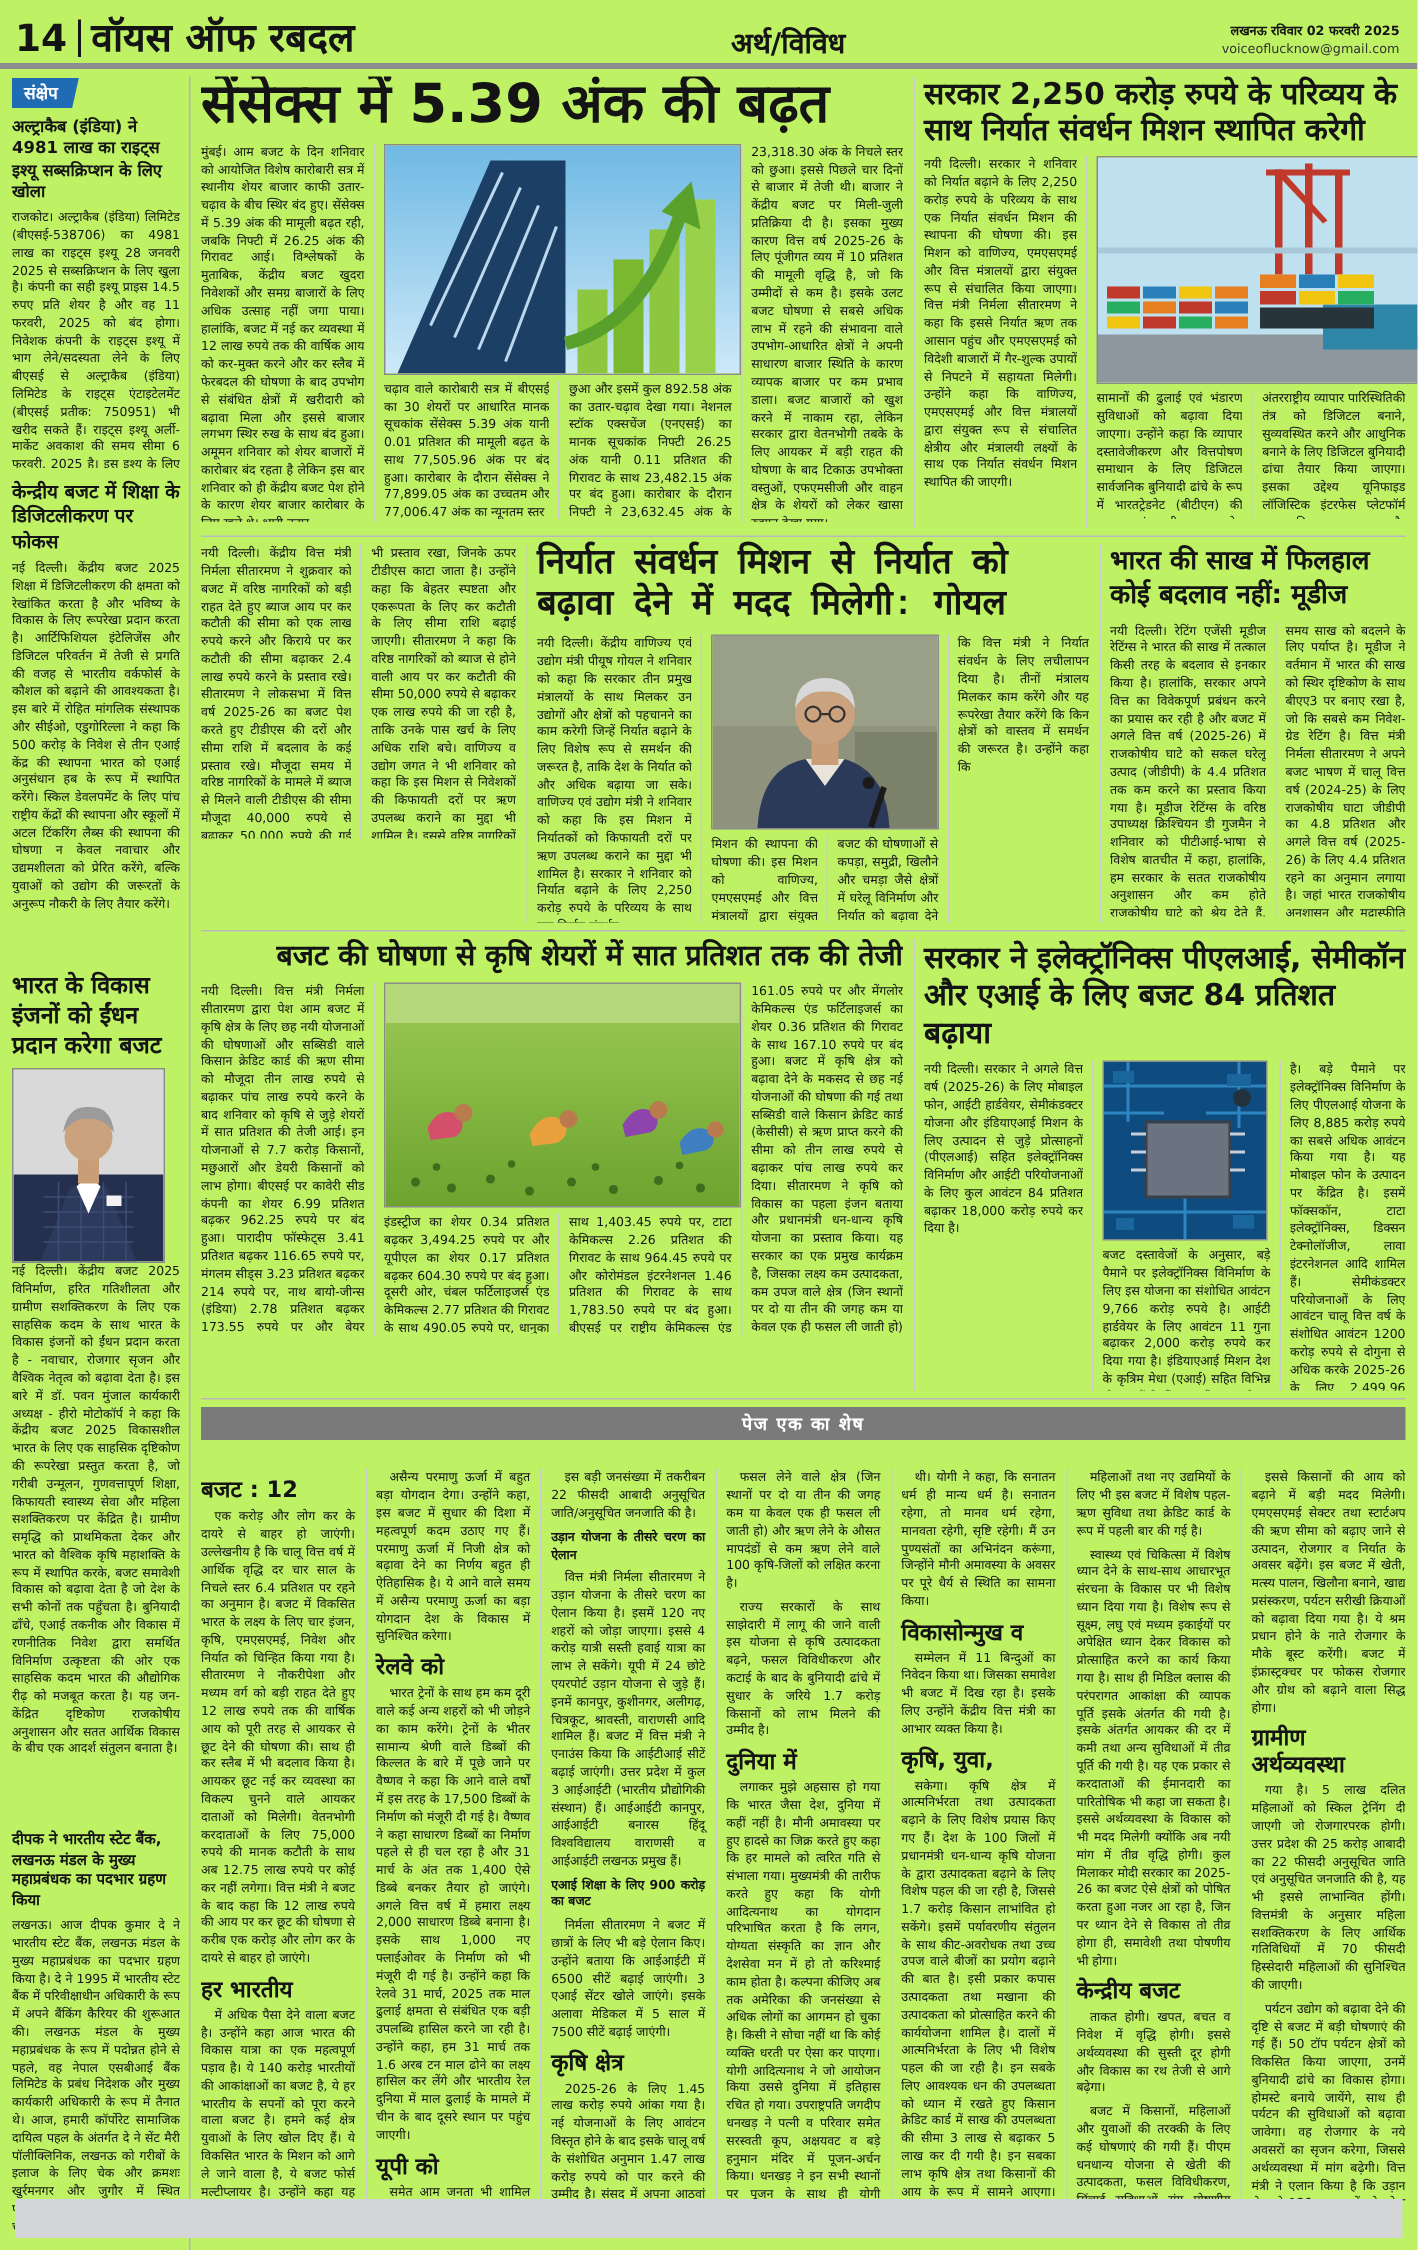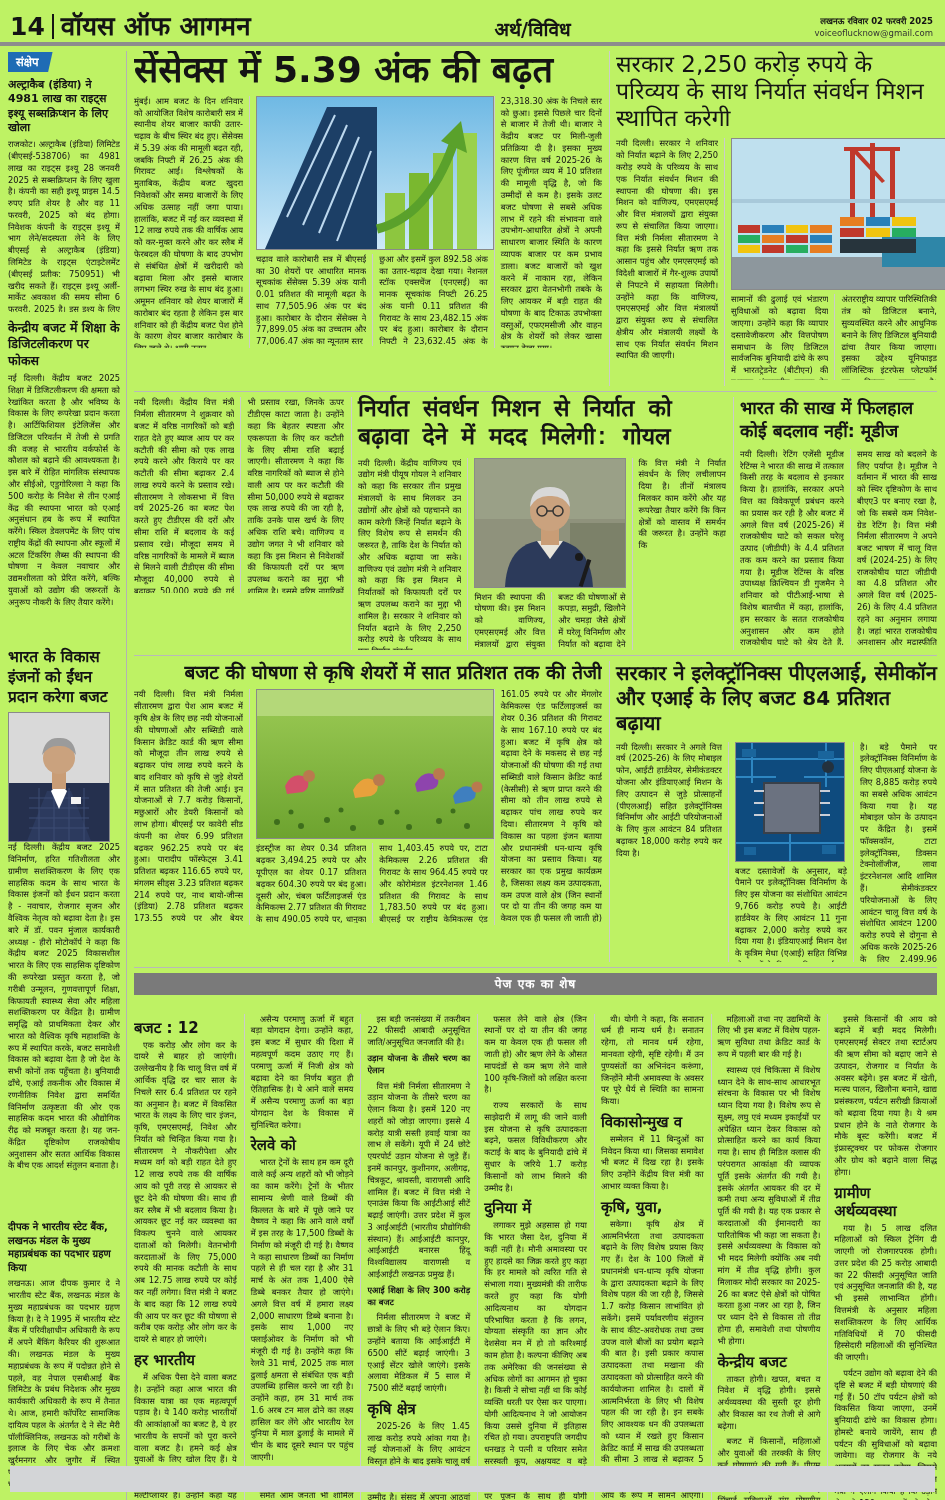--- a/index.html
+++ b/index.html
@@ -27,21 +27,21 @@
   
   .kicker{background:#1f6cb5;color:#fff;font-weight:700;font-size:11.5px;padding:2px 14px 3px 8px;
           display:inline-block;clip-path:polygon(0 0,100% 0,90% 100%,0 100%);margin:1px 0 5px 0;}
   .sb-h1{font-size:11px;font-weight:800;line-height:1.3;margin:1px 0 4px 0;}
   .sb-h2{font-size:12.5px;font-weight:800;line-height:1.3;margin:8px 0 4px 0;}
   .sb-h3{font-size:15.5px;font-weight:800;line-height:1.3;margin:8px 0 5px 0;}
   .sb-h4{font-size:10px;font-weight:800;line-height:1.35;margin:8px 0 4px 0;}
   .photo{border:1px solid #8a8a8a;display:block;}
   
   .h-sensex{font-size:36px;font-weight:800;line-height:1.05;margin:0 0 7px 0;white-space:nowrap;overflow:hidden;}
-  .h-export{font-size:23px;font-weight:400;line-height:1.18;margin:0 0 6px 0;}
+  .h-export{font-size:20px;font-weight:700;line-height:1.18;margin:0 0 6px 0;}
   .h-senior{font-size:15.5px;font-weight:800;line-height:1.25;margin:0 0 5px 0;}
   .h-goyal{font-size:23px;font-weight:800;line-height:1.18;margin:0 0 6px 0;font-family:Liberation Mono, monospace;}
   .h-moodys{font-size:17.5px;font-weight:800;line-height:1.3;margin:0 0 6px 0;}
   .h-agri{font-size:19px;font-weight:800;line-height:1.2;margin:0 0 6px 0;white-space:nowrap;overflow:hidden;text-align:right;}
   .h-elec{font-size:20px;font-weight:800;line-height:1.25;margin:0 0 6px 0;}
   .cols{display:flex;gap:6px;}
   .tcol{min-width:0;}
   
   .banner{background:#7a7a7a;color:#fff;text-align:center;font-weight:700;font-size:12px;
           padding:2px 0 3px 0;margin:1px 0 19px 0;letter-spacing:1px;}
@@ -54,21 +54,21 @@
   .footer-strip{position:absolute;left:10px;right:10px;bottom:8px;height:26px;background:#d3d5d7;}
 </style>
 </head>
 <body>
 
 <div class="page">
 
   <div class="header">
     <div class="brand">
       <span class="pageno">14</span>
-      <span class="paper">वॉयस ऑफ आगमन</span>
+      <span class="paper">वॉयस ऑफ रबदल</span>
     </div>
     <div class="section-name">अर्थ/विविध</div>
     <div class="dateline">
       <div>लखनऊ रविवार 02 फरवरी 2025</div>
       <div class="mail">voiceoflucknow@gmail.com</div>
     </div>
   </div>
 
   <div class="content">
 
@@ -377,21 +377,21 @@
               <p>असैन्य परमाणु ऊर्जा में बहुत बड़ा योगदान देगा। उन्होंने कहा, इस बजट में सुधार की दिशा में महत्वपूर्ण कदम उठाए गए हैं। परमाणु ऊर्जा में निजी क्षेत्र को बढ़ावा देने का निर्णय बहुत ही ऐतिहासिक है। ये आने वाले समय में असैन्य परमाणु ऊर्जा का बड़ा योगदान देश के विकास में सुनिश्चित करेगा।</p>
               <h4>रेलवे को</h4>
               <p>भारत ट्रेनों के साथ हम कम दूरी वाले कई अन्य शहरों को भी जोड़ने का काम करेंगे। ट्रेनों के भीतर सामान्य श्रेणी वाले डिब्बों की किल्लत के बारे में पूछे जाने पर वैष्णव ने कहा कि आने वाले वर्षों में इस तरह के 17,500 डिब्बों के निर्माण को मंजूरी दी गई है। वैष्णव ने कहा साधारण डिब्बों का निर्माण पहले से ही चल रहा है और 31 मार्च के अंत तक 1,400 ऐसे डिब्बे बनकर तैयार हो जाएंगे। अगले वित्त वर्ष में हमारा लक्ष्य 2,000 साधारण डिब्बे बनाना है। इसके साथ 1,000 नए फ्लाईओवर के निर्माण को भी मंजूरी दी गई है। उन्होंने कहा कि रेलवे 31 मार्च, 2025 तक माल ढुलाई क्षमता से संबंधित एक बड़ी उपलब्धि हासिल करने जा रही है। उन्होंने कहा, हम 31 मार्च तक 1.6 अरब टन माल ढोने का लक्ष्य हासिल कर लेंगे और भारतीय रेल दुनिया में माल ढुलाई के मामले में चीन के बाद दूसरे स्थान पर पहुंच जाएगी।</p>
               <h4>यूपी को</h4>
               <p>समेत आम जनता भी शामिल है।</p>
             </div>
             <div class="bcol">
               <p>इस बड़ी जनसंख्या में तकरीबन 22 फीसदी आबादी अनुसूचित जाति/अनुसूचित जनजाति की है।</p>
               <p class="mini">उड़ान योजना के तीसरे चरण का ऐलान</p>
               <p>वित्त मंत्री निर्मला सीतारमण ने उड़ान योजना के तीसरे चरण का ऐलान किया है। इसमें 120 नए शहरों को जोड़ा जाएगा। इससे 4 करोड़ यात्री सस्ती हवाई यात्रा का लाभ ले सकेंगे। यूपी में 24 छोटे एयरपोर्ट उड़ान योजना से जुड़े हैं। इनमें कानपुर, कुशीनगर, अलीगढ़, चित्रकूट, श्रावस्ती, वाराणसी आदि शामिल हैं। बजट में वित्त मंत्री ने एनाउंस किया कि आईटीआई सीटें बढ़ाई जाएंगी। उत्तर प्रदेश में कुल 3 आईआईटी (भारतीय प्रौद्योगिकी संस्थान) हैं। आईआईटी कानपुर, आईआईटी बनारस हिंदू विश्वविद्यालय वाराणसी व आईआईटी लखनऊ प्रमुख हैं।</p>
-              <p class="mini">एआई शिक्षा के लिए 300 करोड़ का बजट</p>
+              <p class="mini">एआई शिक्षा के लिए 900 करोड़ का बजट</p>
               <p>निर्मला सीतारमण ने बजट में छात्रों के लिए भी बड़े ऐलान किए। उन्होंने बताया कि आईआईटी में 6500 सीटें बढ़ाई जाएंगी। 3 एआई सेंटर खोले जाएंगे। इसके अलावा मेडिकल में 5 साल में 7500 सीटें बढ़ाई जाएंगी।</p>
               <h4>कृषि क्षेत्र</h4>
               <p>2025-26 के लिए 1.45 लाख करोड़ रुपये आंका गया है। नई योजनाओं के लिए आवंटन विस्तृत होने के बाद इसके चालू वर्ष के संशोधित अनुमान 1.47 लाख करोड़ रुपये को पार करने की उम्मीद है। संसद में अपना आठवां बजट पेश करते हुए सीतारमण ने कृषि को वृद्धि का पहला इंजन बताया और प्रधानमंत्री धन-धान्य कृषि योजना का प्रस्ताव किया। यह सरकार का एक प्रमुख कार्यक्रम है, जिसका लक्ष्य कम उत्पादकता, कम</p>
             </div>
             <div class="bcol">
               <p>फसल लेने वाले क्षेत्र (जिन स्थानों पर दो या तीन की जगह कम या केवल एक ही फसल ली जाती हो) और ऋण लेने के औसत मापदंडों से कम ऋण लेने वाले 100 कृषि-जिलों को लक्षित करना है।</p>
               <p>राज्य सरकारों के साथ साझेदारी में लागू की जाने वाली इस योजना से कृषि उत्पादकता बढ़ने, फसल विविधीकरण और कटाई के बाद के बुनियादी ढांचे में सुधार के जरिये 1.7 करोड़ किसानों को लाभ मिलने की उम्मीद है।</p>
               <h4>दुनिया में</h4>
               <p>लगाकर मुझे अहसास हो गया कि भारत जैसा देश, दुनिया में कहीं नहीं है। मौनी अमावस्या पर हुए हादसे का जिक्र करते हुए कहा कि हर मामले को त्वरित गति से संभाला गया। मुख्यमंत्री की तारीफ करते हुए कहा कि योगी आदित्यनाथ का योगदान परिभाषित करता है कि लगन, योग्यता संस्कृति का ज्ञान और देशसेवा मन में हो तो करिश्माई काम होता है। कल्पना कीजिए अब तक अमेरिका की जनसंख्या से अधिक लोगों का आगमन हो चुका है। किसी ने सोचा नहीं था कि कोई व्यक्ति धरती पर ऐसा कर पाएगा। योगी आदित्यनाथ ने जो आयोजन किया उससे दुनिया में इतिहास रचित हो गया। उपराष्ट्रपति जगदीप धनखड़ ने पत्नी व परिवार समेत सरस्वती कूप, अक्षयवट व बड़े हनुमान मंदिर में पूजन-अर्चन किया। धनखड़ ने इन सभी स्थानों पर पूजन के साथ ही योगी आदित्यनाथ से इन स्थानों का महात्म्य भी जाना।</p>
             </div>

